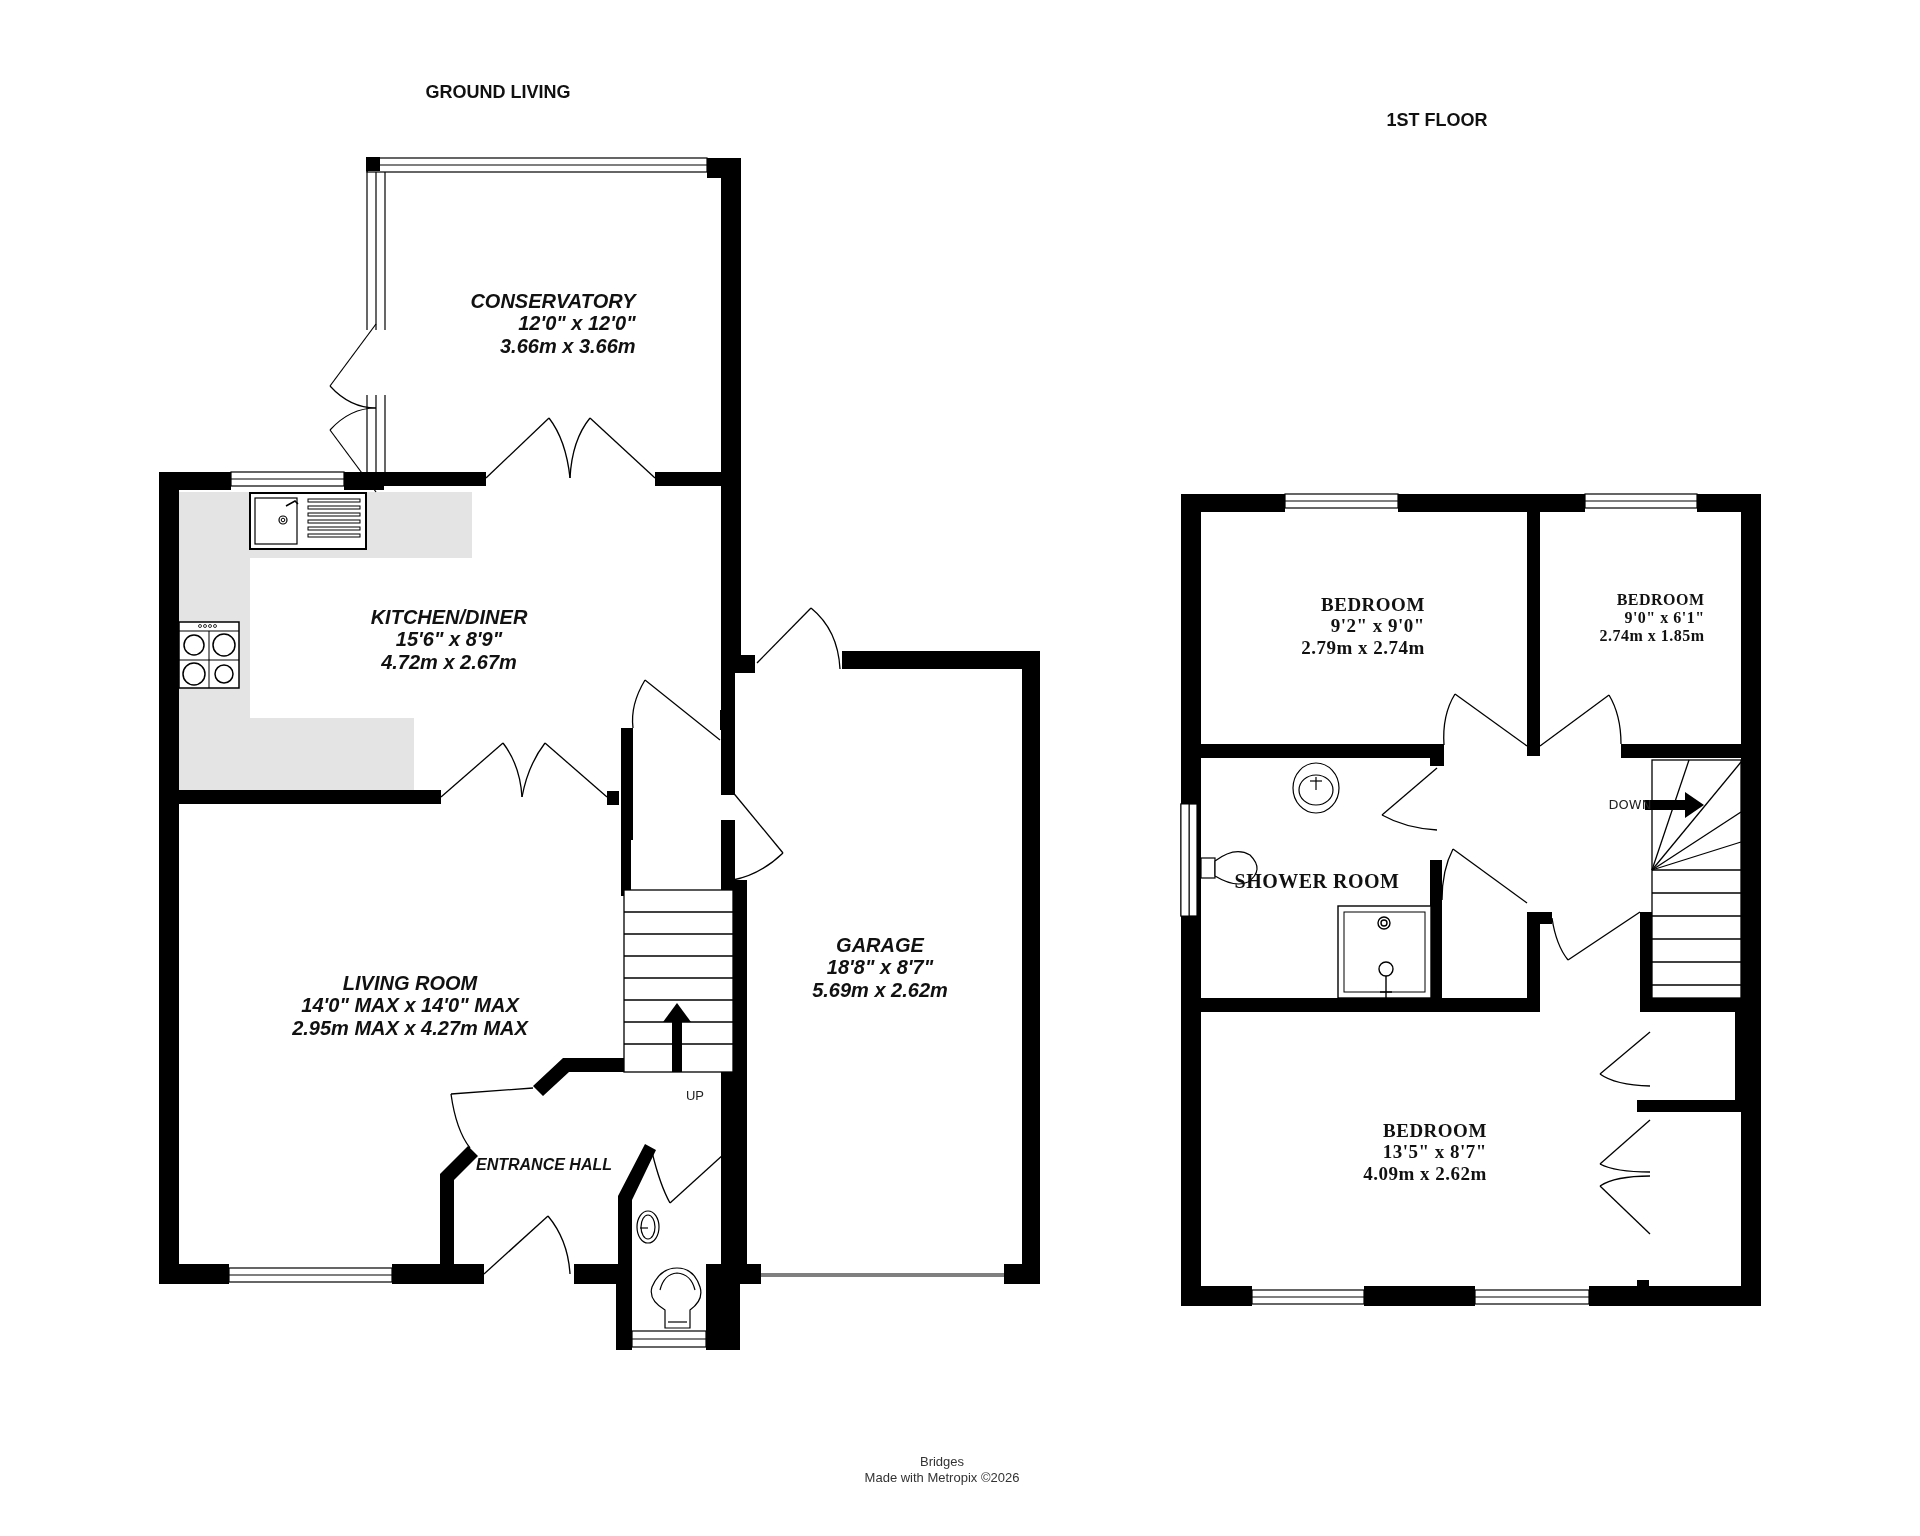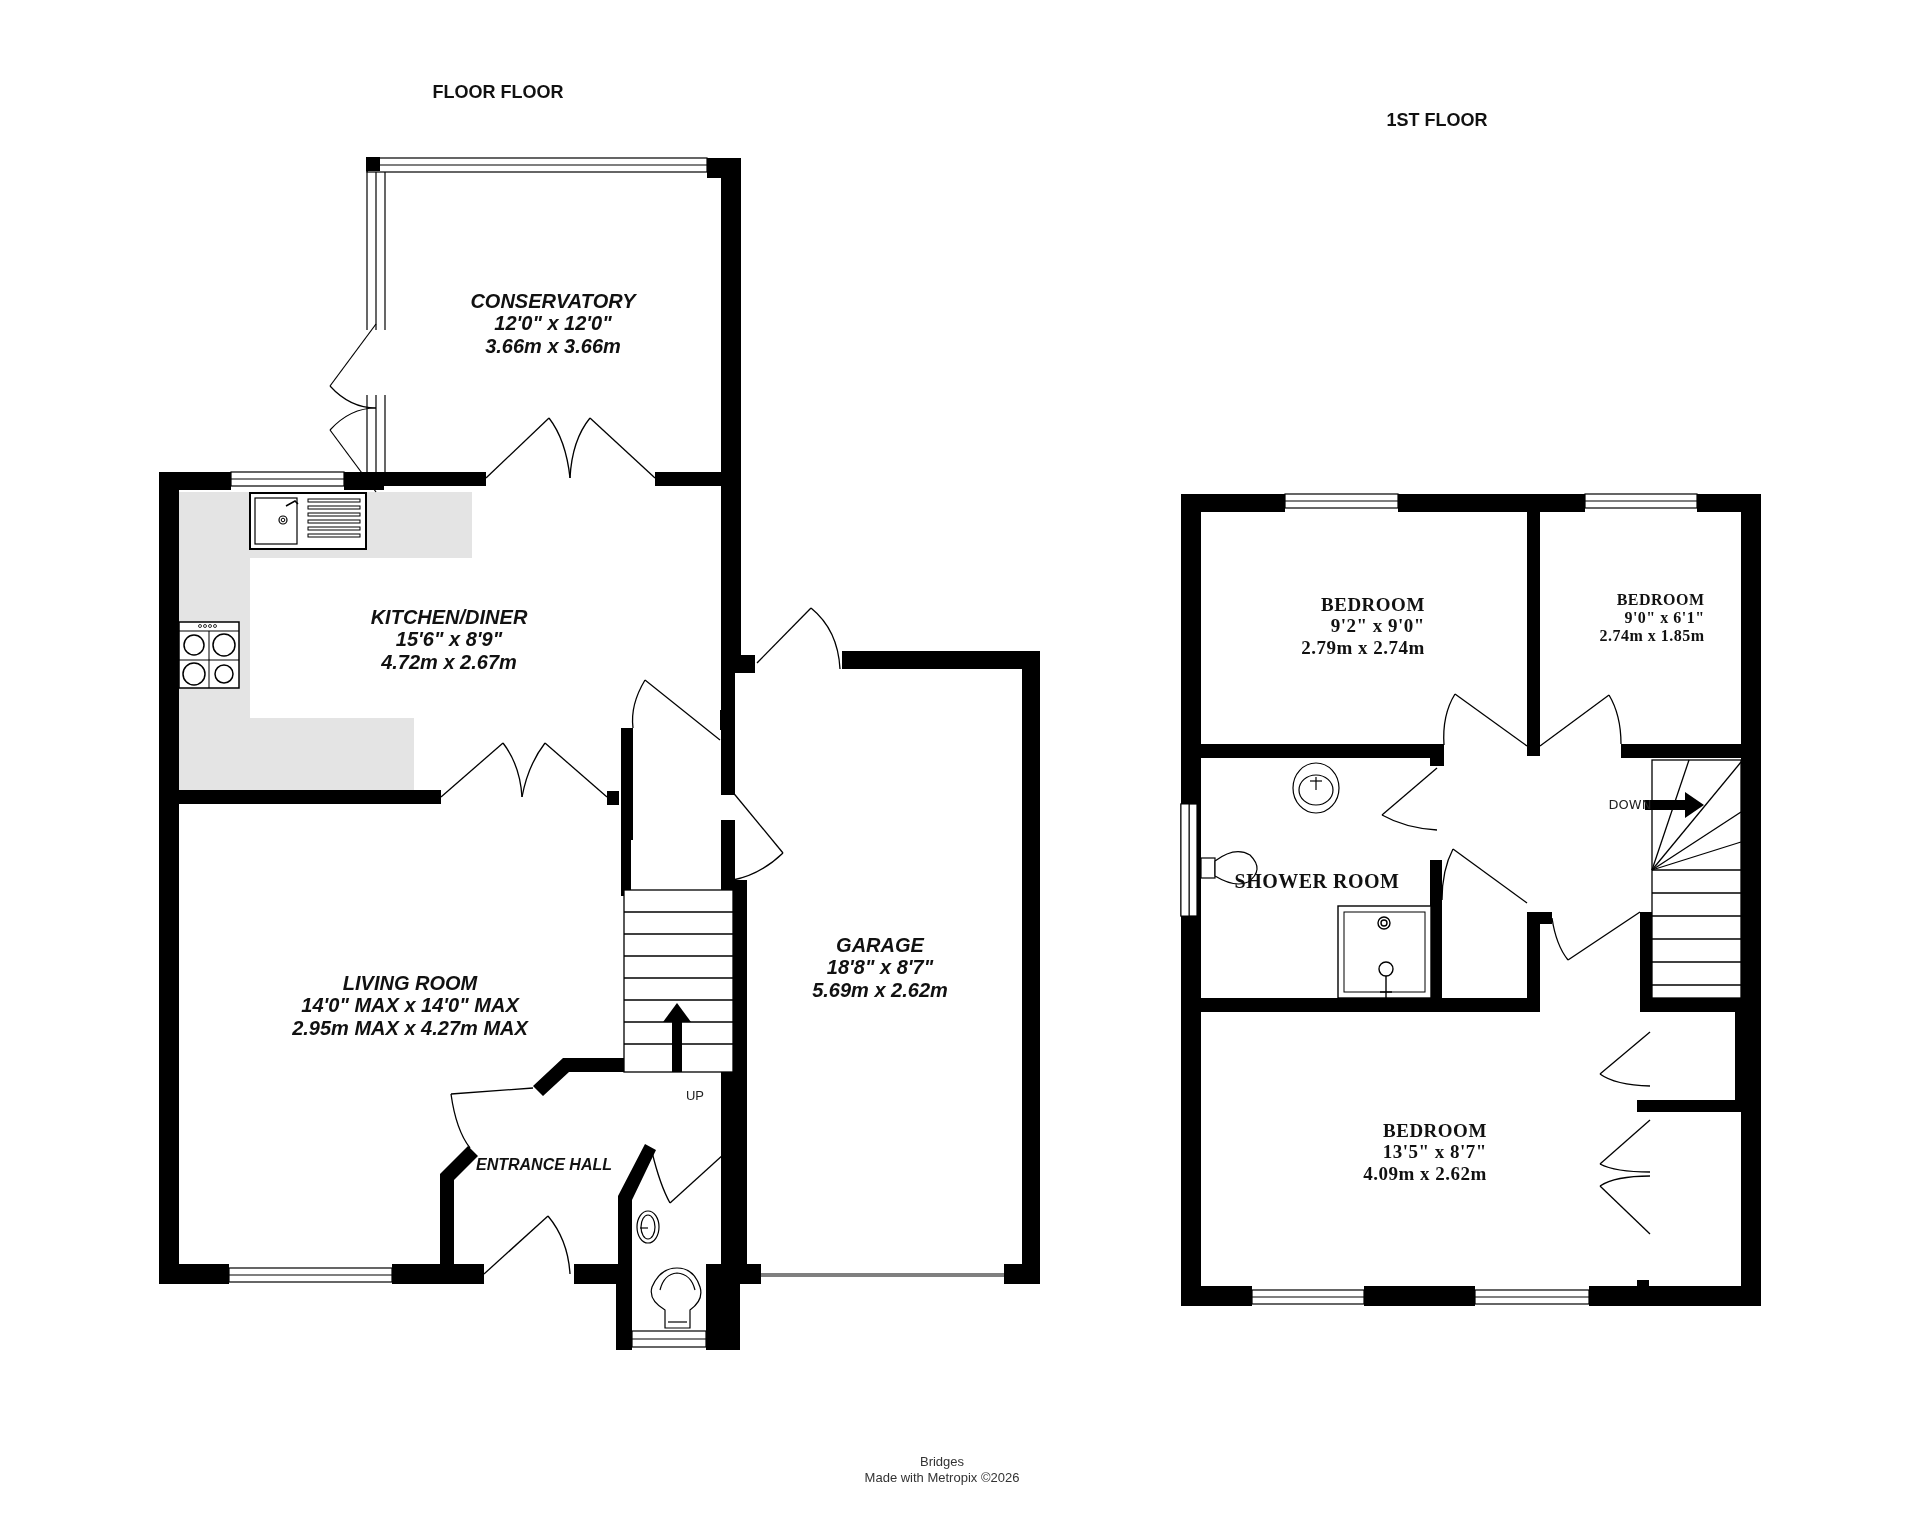--- a/index.html
+++ b/index.html
@@ -296,24 +296,24 @@
       <rect x="1344" y="912" width="81" height="80" stroke-width="1"></rect>
       <circle cx="1384" cy="923" r="6" fill="none"></circle>
       <circle cx="1384" cy="923" r="3" fill="none"></circle>
       <circle cx="1386" cy="969" r="7" fill="#fff"></circle>
       <line x1="1386" y1="976" x2="1386" y2="998"></line>
       <line x1="1380" y1="992" x2="1392" y2="992"></line>
     </g>
   </g>
 </svg>
 
-<div class="title" style="left:498px;top:82px;">FLOOR FLOOR</div>
+<div class="title" style="left:498px;top:82px;">GROUND LIVING</div>
 <div class="title" style="left:1437px;top:110px;">1ST FLOOR</div>
 
-<div class="lbl big" style="left:553px;top:290px;">
+<div class="lbl big" style="left:553px;top:290px;text-align:right;">
   <span>CONSERVATORY</span>
   <span class="dim">12'0"  x 12'0"</span>
   <span class="dim">3.66m  x 3.66m</span>
 </div>
 
 <div class="lbl big" style="left:449px;top:606px;">
   <span>KITCHEN/DINER</span>
   <span class="dim">15'6"  x 8'9"</span>
   <span class="dim">4.72m  x 2.67m</span>
 </div>

